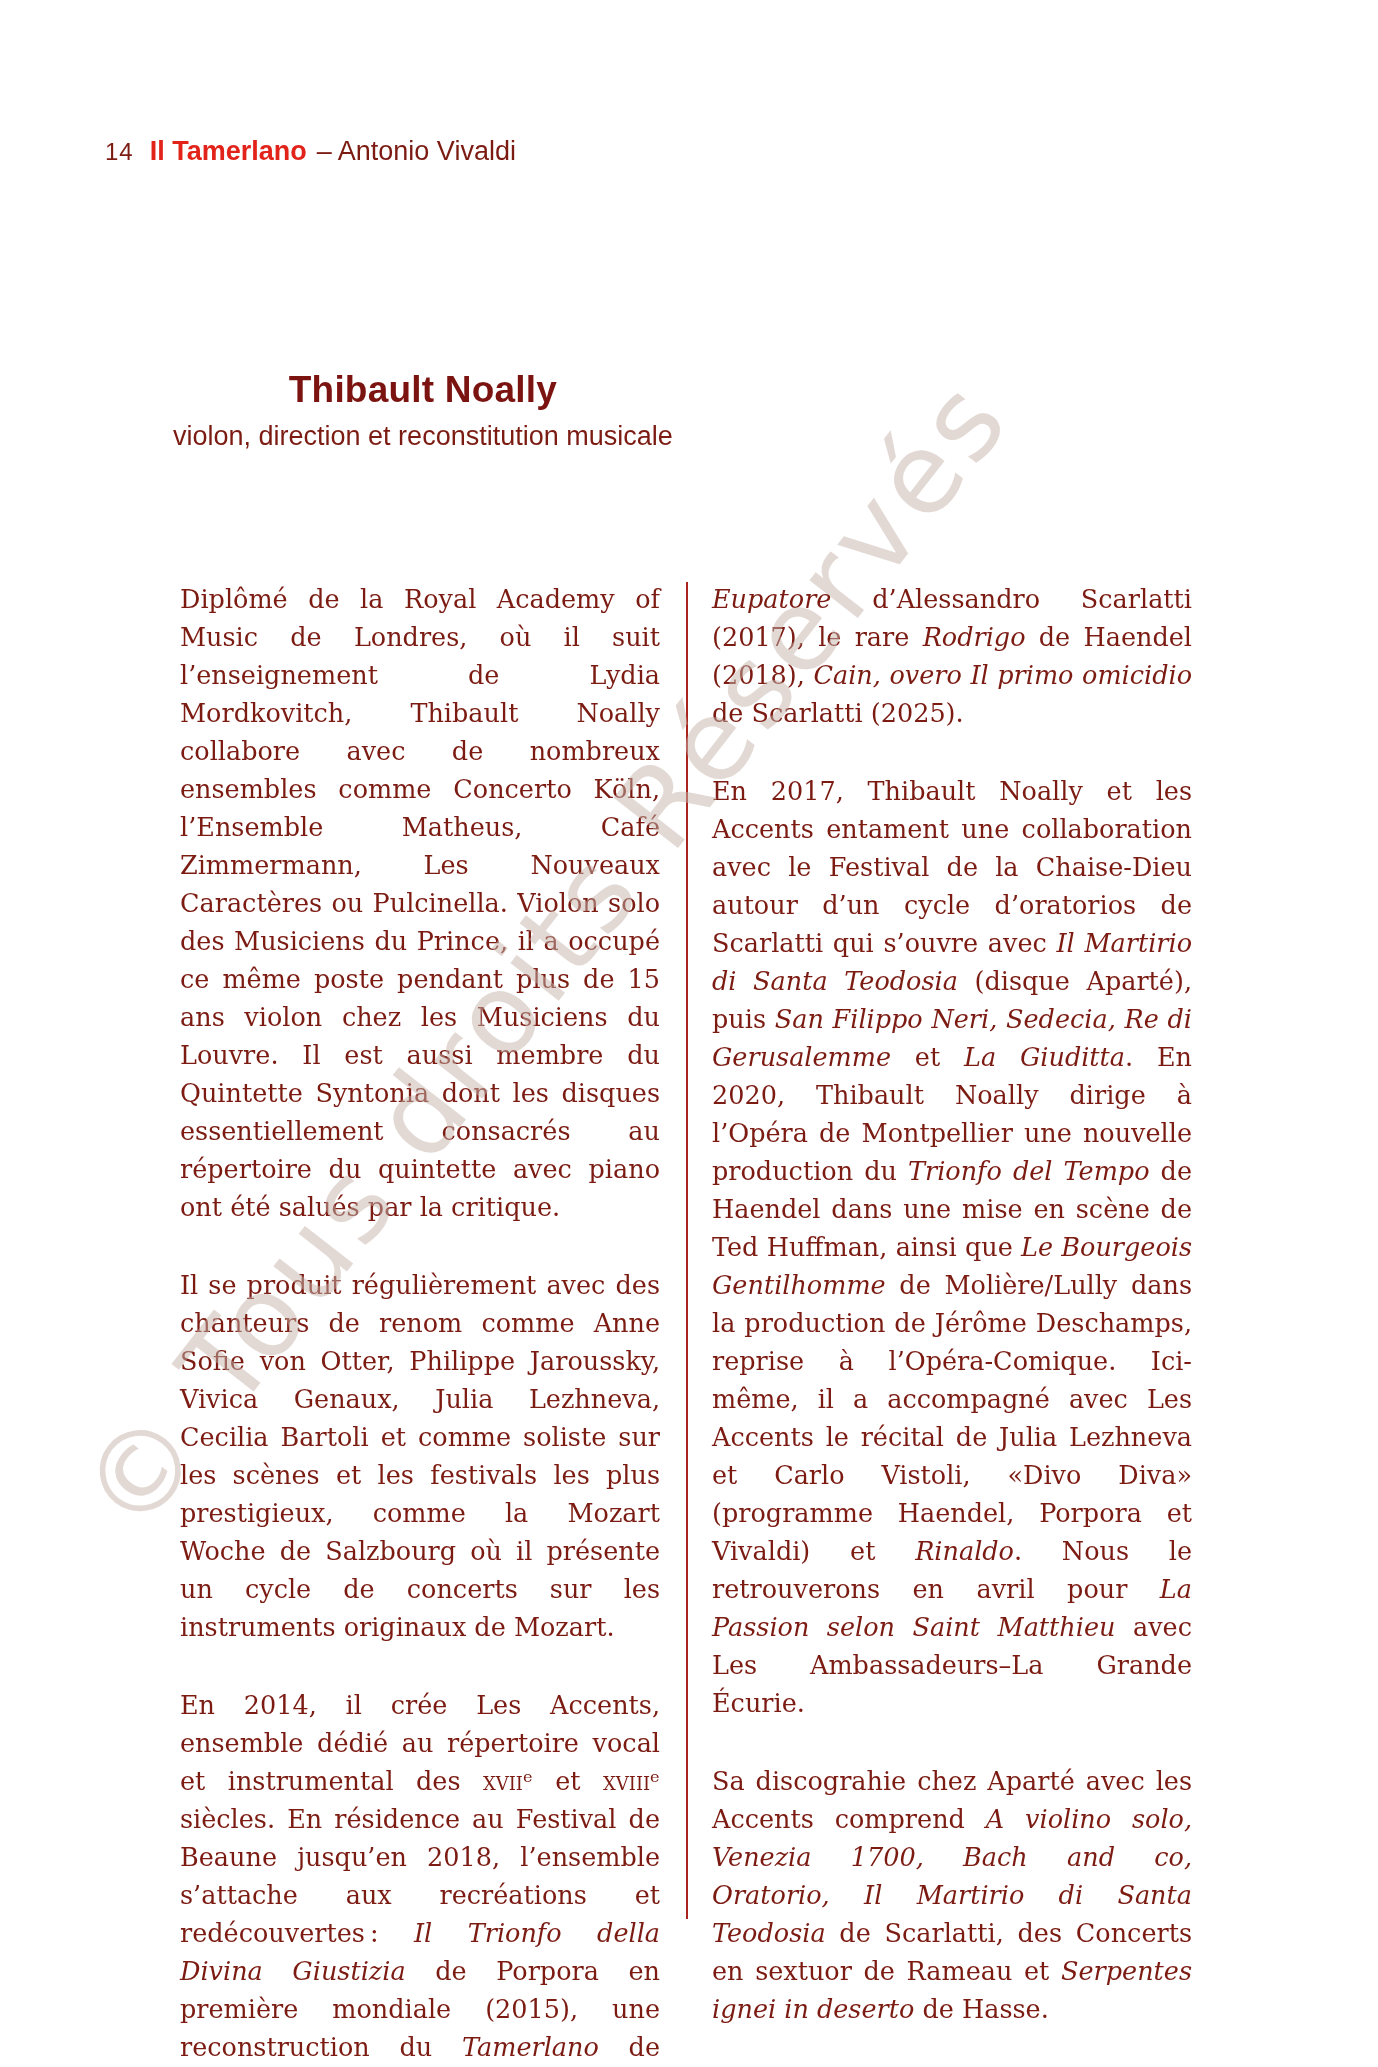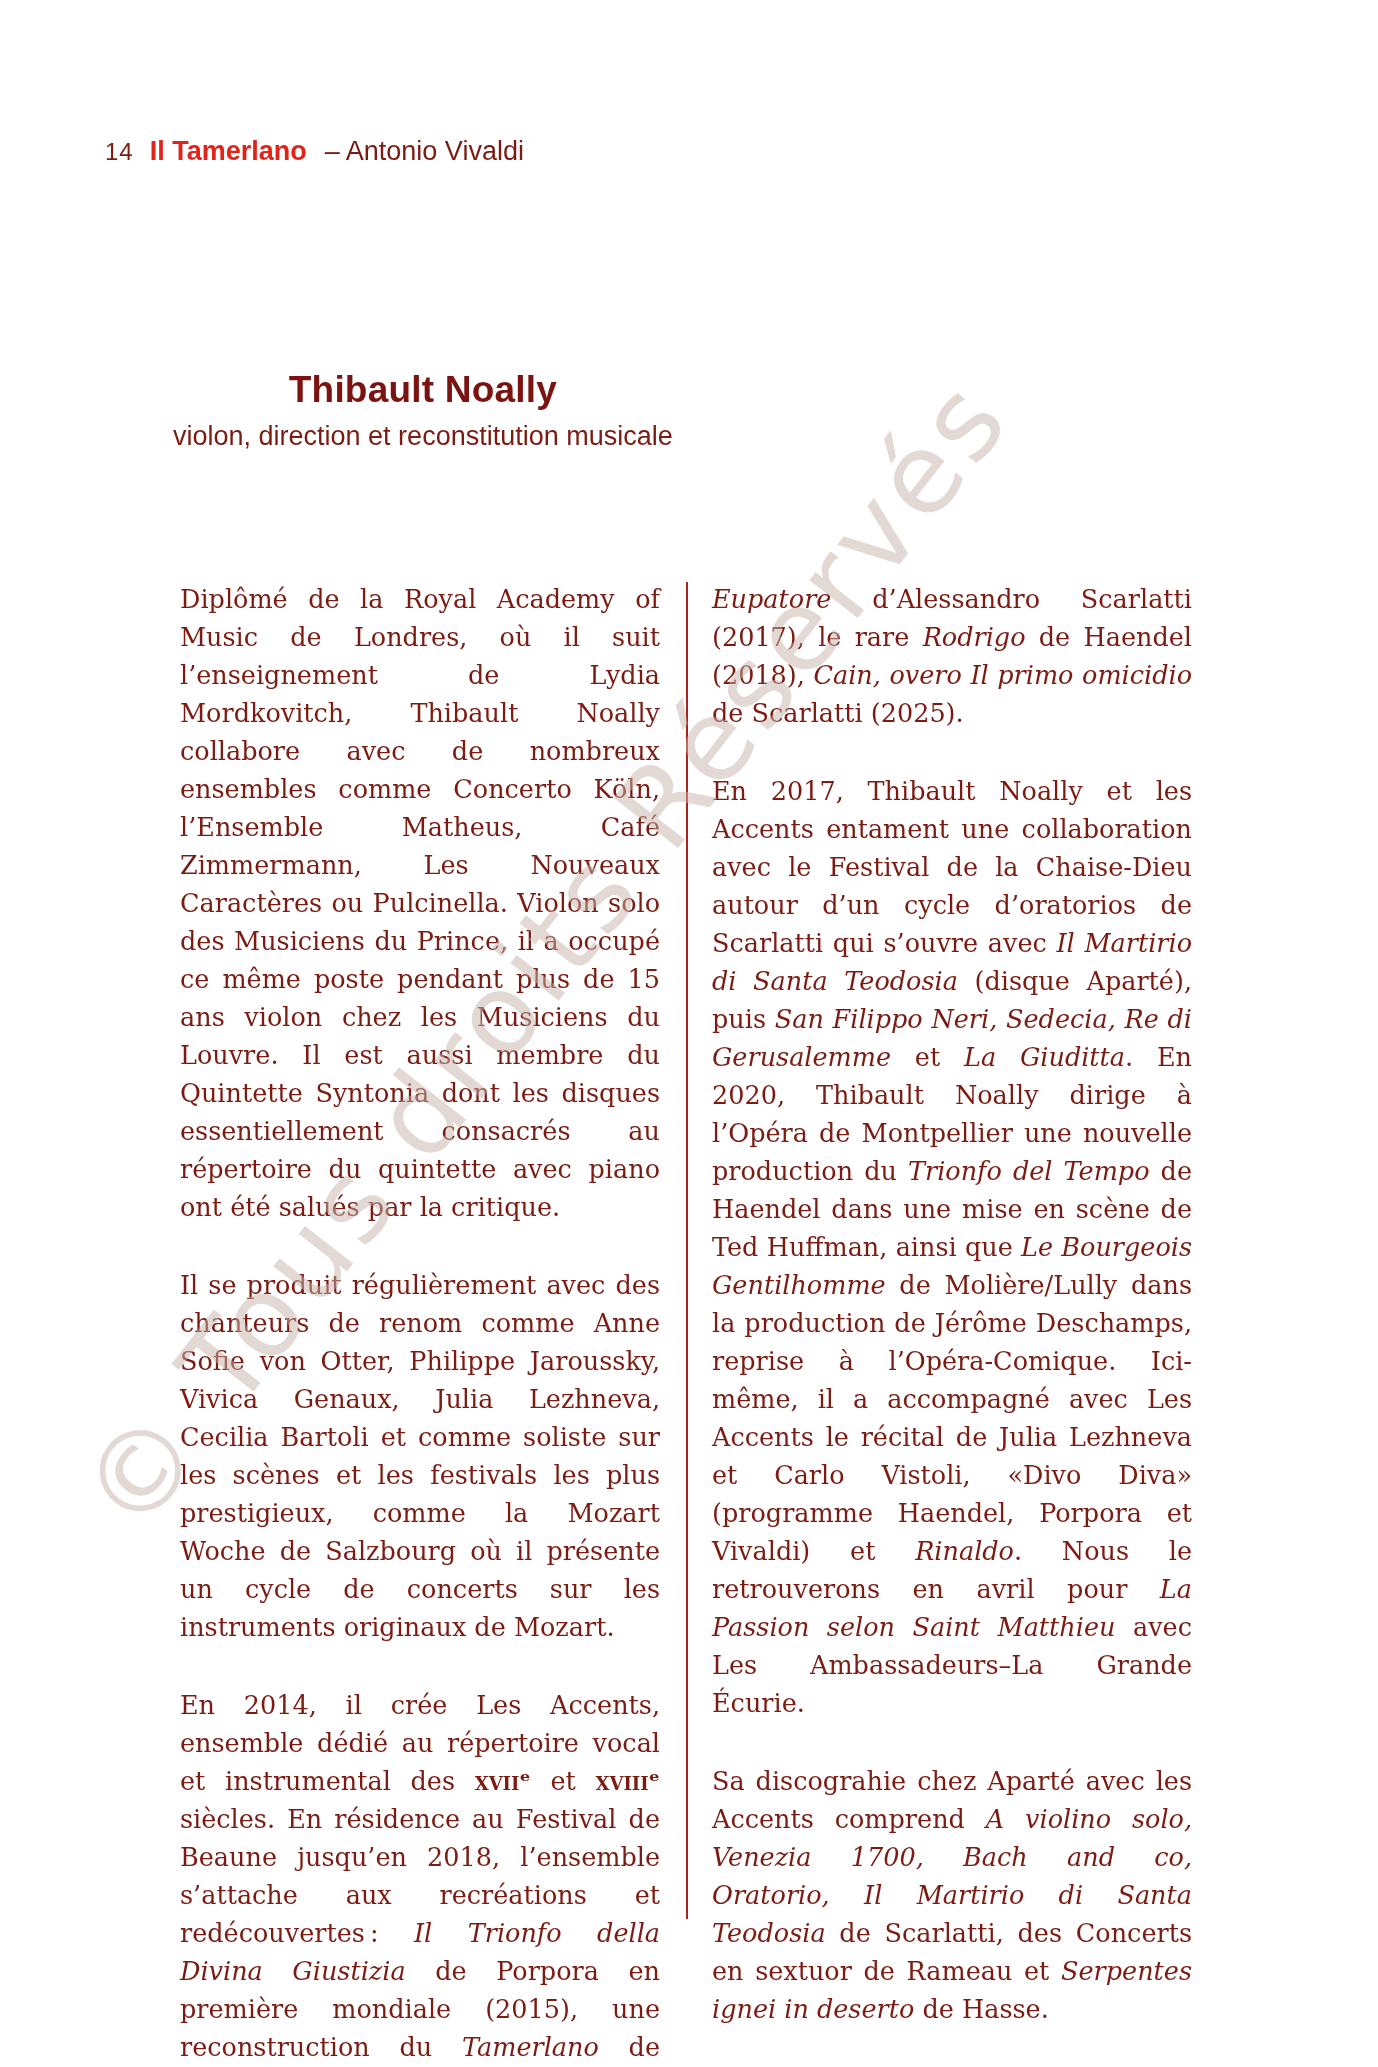--- a/index.html
+++ b/index.html
@@ -11,21 +11,21 @@
     font-family:"DejaVu Serif", serif;
   }
   
   .header{
     position:absolute;top:134px;left:105px;
     font-family:"Liberation Sans", sans-serif;
     font-size:27px;line-height:34px;color:#7b1b12;
     white-space:nowrap;
   }
   .header .pagenum{font-size:24px;margin-right:16px;font-weight:500;letter-spacing:1px;}
-  .header .work{color:#e2231a;font-weight:700;margin-right:18px;}
+  .header .work{color:#e2231a;font-weight:700;margin-right:10px;}
   .header .composer{color:#7b1b12;font-weight:400;}
   
   .artist{
     position:absolute;top:368px;left:173px;
     font-family:"Liberation Sans", sans-serif;
     color:#7b1411;
   }
   .artist h1{
     margin:0;font-size:37px;line-height:44px;font-weight:700;
     letter-spacing:0.2px;color:#7b1411;text-align:center;
@@ -40,21 +40,21 @@
   }
   .col{
     width:480px;
     color:#7b1b12;
     font-size:25.5px;line-height:38px;
     text-align:justify;
   }
   .col p{margin:0 0 40px 0;}
   .col p:last-child{margin-bottom:0;}
   .col i{}
-  .sc{font-variant:small-caps;font-weight:bold;}
+  .sc{font-variant:small-caps;}
   .divider{
     width:2px;height:1337px;
     background:#a8241c;
     margin:2px 24px 0 26px;
     flex:0 0 auto;
   }
   
   .watermark{
     position:absolute;
     left:-205px;top:890px;

